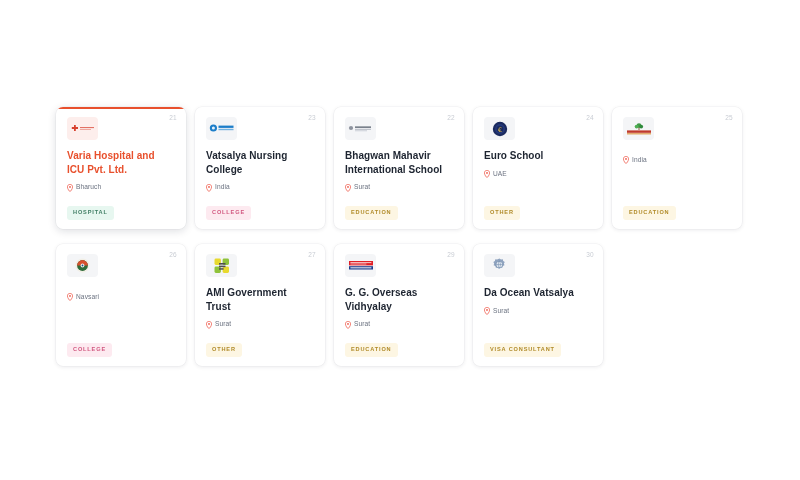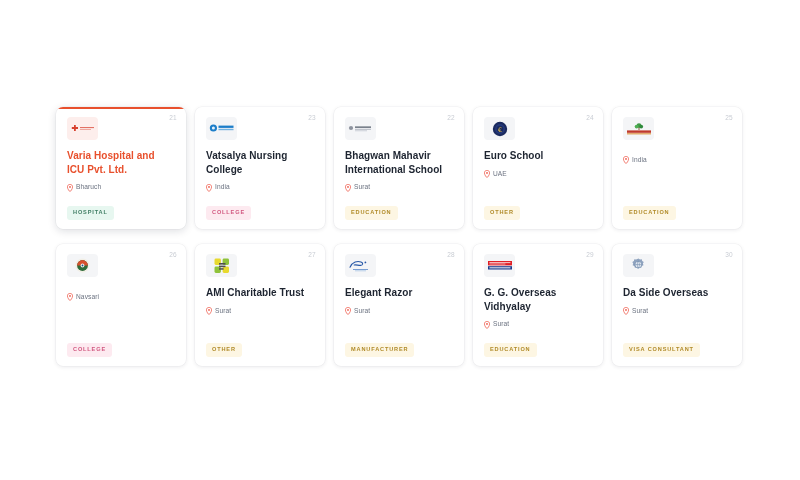--- a/index.html
+++ b/index.html
@@ -263,53 +263,31 @@
         <svg width="16" height="16" viewBox="0 0 16 16">
           <rect x="0.5" y="0.5" width="6.4" height="6.4" rx="1.4" fill="#e8d92e"></rect>
           <rect x="8.6" y="0.5" width="6.4" height="6.4" rx="1.4" fill="#8fc33a"></rect>
           <rect x="0.5" y="8.6" width="6.4" height="6.4" rx="1.4" fill="#8fc33a"></rect>
           <rect x="8.6" y="8.6" width="6.4" height="6.4" rx="1.4" fill="#e8d92e"></rect>
           <rect x="5" y="5" width="6.5" height="1.6" fill="#4f4f4f"></rect>
           <rect x="5" y="7.6" width="6.5" height="1.6" fill="#4f4f4f"></rect>
           <rect x="5" y="10.2" width="4.6" height="1.5" fill="#4f4f4f"></rect>
         </svg>
       </div>
-      <div class="card-title">AMI Charitable Trust</div>
+      <div class="card-title">AMI Government Trust</div>
       <div class="loc-row">
         <span>
           <svg class="pin-icon" viewBox="0 0 12 16">
             <path d="M6 0.6C3.1.6.8 2.9.8 5.8c0 4 4.4 9.2 5.2 9.6.8-.4 5.2-5.6 5.2-9.6C11.2 2.9 8.9.6 6 .6z" fill="none" stroke="#ef5b4c" stroke-width="1.5"></path>
             <circle cx="6" cy="5.8" r="1.9" fill="#ef5b4c"></circle>
           </svg>
         </span>
         <span class="loc-text">Surat</span>
       </div>
       <div class="badge other">OTHER</div>
-    </div>
-    <div class="card">
-      <div class="card-index">28</div>
-      <div class="logo-box">
-        <svg width="26" height="13" viewBox="0 0 26 13">
-          <path d="M2 8.2c2.6-5.4 7.4-6.6 11-5.2 2.6 1 2 3.2-.4 3.4-2.2.2-4.6-1-6.4-.4" fill="none" stroke="#2a5aa8" stroke-width="1.1" stroke-linecap="round"></path>
-          <circle cx="17.4" cy="3.4" r="0.9" fill="#2a5aa8"></circle>
-          <rect x="5" y="10" width="15" height="0.9" fill="#4a7ec4" opacity=".8"></rect>
-          <rect x="7" y="11.5" width="11" height="0.7" fill="#8ab0dd" opacity=".8"></rect>
-        </svg>
-      </div>
-      <div class="card-title">Elegant Razor</div>
-      <div class="loc-row">
-        <span>
-          <svg class="pin-icon" viewBox="0 0 12 16">
-            <path d="M6 0.6C3.1.6.8 2.9.8 5.8c0 4 4.4 9.2 5.2 9.6.8-.4 5.2-5.6 5.2-9.6C11.2 2.9 8.9.6 6 .6z" fill="none" stroke="#ef5b4c" stroke-width="1.5"></path>
-            <circle cx="6" cy="5.8" r="1.9" fill="#ef5b4c"></circle>
-          </svg>
-        </span>
-        <span class="loc-text">Surat</span>
-      </div>
-      <div class="badge manufacturer">MANUFACTURER</div>
     </div>
     <div class="card">
       <div class="card-index">29</div>
       <div class="logo-box">
         <svg width="26" height="12" viewBox="0 0 26 12">
           <rect x="1" y="1" width="24" height="4.4" fill="#e01f26"></rect>
           <rect x="2.4" y="2.2" width="21" height="0.9" fill="#ffffff" opacity=".85"></rect>
           <rect x="2.4" y="3.6" width="16" height="0.8" fill="#ffffff" opacity=".7"></rect>
           <rect x="1" y="6.2" width="24" height="3.3" fill="#1b3b8c"></rect>
           <rect x="2.4" y="7.2" width="21" height="1.2" fill="#ffffff" opacity=".8"></rect>
@@ -330,21 +308,21 @@
     <div class="card">
       <div class="card-index">30</div>
       <div class="logo-box">
         <svg width="15" height="15" viewBox="0 0 15 15">
           <path d="M7.5 0.6l1.5 1 1.8-.3.4 1.8 1.6.9-.9 1.6.6 1.7-1.7.7-.6 1.8-1.8-.3-1.4 1.2-1.3-1.2-1.8.3-.6-1.8-1.7-.7.6-1.7L1.3 4l1.6-.9.4-1.8 1.8.3z" fill="#8fa3bf"></path>
           <circle cx="7.3" cy="6.6" r="3.4" fill="#e9eef5"></circle>
           <circle cx="7.3" cy="6.6" r="3.4" fill="none" stroke="#6f8aab" stroke-width="0.7"></circle>
           <path d="M3.9 6.6h6.8M7.3 3.2c1.5 1.9 1.5 4.9 0 6.8-1.5-1.9-1.5-4.9 0-6.8z" fill="none" stroke="#6f8aab" stroke-width="0.6"></path>
         </svg>
       </div>
-      <div class="card-title">Da Side Overseas</div>
+      <div class="card-title">Da Ocean Vatsalya</div>
       <div class="loc-row">
         <span>
           <svg class="pin-icon" viewBox="0 0 12 16">
             <path d="M6 0.6C3.1.6.8 2.9.8 5.8c0 4 4.4 9.2 5.2 9.6.8-.4 5.2-5.6 5.2-9.6C11.2 2.9 8.9.6 6 .6z" fill="none" stroke="#ef5b4c" stroke-width="1.5"></path>
             <circle cx="6" cy="5.8" r="1.9" fill="#ef5b4c"></circle>
           </svg>
         </span>
         <span class="loc-text">Surat</span>
       </div>
       <div class="badge visa">VISA CONSULTANT</div>

